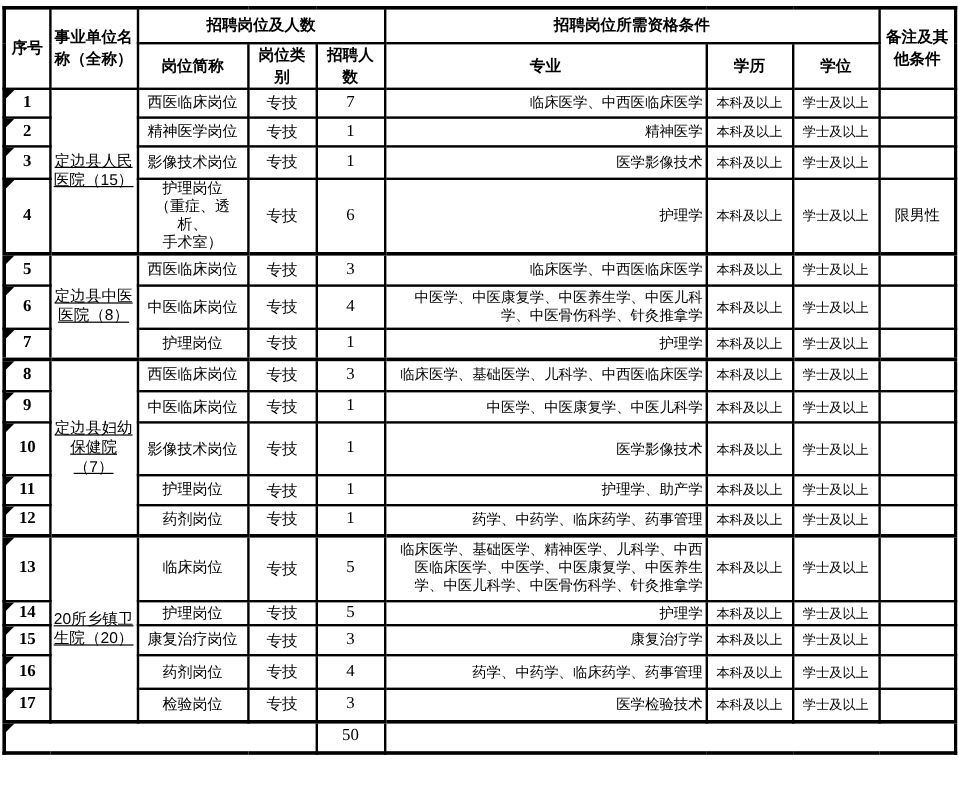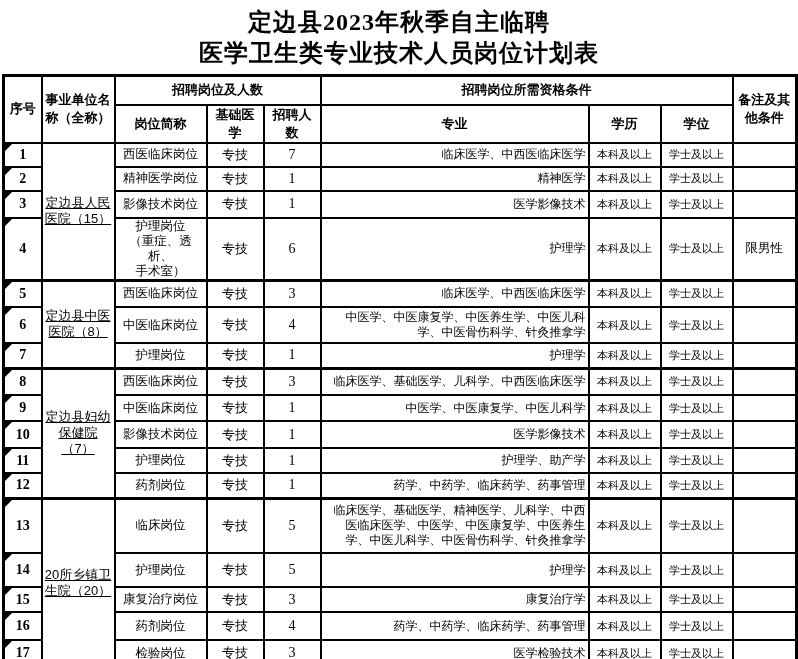--- a/index.html
+++ b/index.html
@@ -82,24 +82,20 @@
     height: 0;
     border-top: 9px solid #000000;
     border-right: 9px solid transparent;
   }
 </style>
 </head>
 <body>
 
 <div class="page">
 
-  <div class="title-block">
-    <div class="title-line">定边县2023年秋季自主临聘</div>
-    <div class="title-line">医学卫生类专业技术人员岗位计划表</div>
-  </div>
 
   <table class="plan">
     <colgroup>
       <col style="width:38px">
         <col style="width:73px">
         <col style="width:92px">
       <col style="width:57px">
         <col style="width:57px">
         <col style="width:268px">
       <col style="width:72px">
@@ -111,21 +107,21 @@
         <th rowspan="2">序号</th>
         <th rowspan="2" class="pre">事业单位名
 称（全称）</th>
         <th colspan="3">招聘岗位及人数</th>
         <th colspan="3">招聘岗位所需资格条件</th>
         <th rowspan="2" class="pre">备注及其
 他条件</th>
       </tr>
       <tr style="height:29px">
         <th>岗位简称</th>
-        <th>基础医学</th>
+        <th>岗位类别</th>
         <th>招聘人数</th>
         <th>专业</th>
         <th>学历</th>
         <th>学位</th>
       </tr>
     </thead>
     <tbody>
       <tr style="height:24px">
         <td class="seq"><span class="corner"></span><span>1</span></td>
         <td class="unit pre" rowspan="4">定边县人民
@@ -217,21 +213,21 @@
       <tr style="height:26px">
         <td class="seq"><span class="corner"></span><span>9</span></td>
         <td class="pos">中医临床岗位</td>
         <td>专技</td>
         <td class="count">1</td>
         <td class="major">中医学、中医康复学、中医儿科学</td>
         <td class="edu">本科及以上</td>
         <td class="deg">学士及以上</td>
         <td class="remark"></td>
       </tr>
-      <tr style="height:27px">
+      <tr style="height:44px">
         <td class="seq"><span class="corner"></span><span>10</span></td>
         <td class="pos">影像技术岗位</td>
         <td>专技</td>
         <td class="count">1</td>
         <td class="major">医学影像技术</td>
         <td class="edu">本科及以上</td>
         <td class="deg">学士及以上</td>
         <td class="remark"></td>
       </tr>
       <tr style="height:25px">
@@ -259,21 +255,21 @@
         <td class="unit pre" rowspan="5">20所乡镇卫
 生院（20）</td>
         <td class="pos">临床岗位</td>
         <td>专技</td>
         <td class="count">5</td>
         <td class="major">临床医学、基础医学、精神医学、儿科学、中西医临床医学、中医学、中医康复学、中医养生学、中医儿科学、中医骨伤科学、针灸推拿学</td>
         <td class="edu">本科及以上</td>
         <td class="deg">学士及以上</td>
         <td class="remark"></td>
       </tr>
-      <tr style="height:34px">
+      <tr style="height:20px">
         <td class="seq"><span class="corner"></span><span>14</span></td>
         <td class="pos">护理岗位</td>
         <td>专技</td>
         <td class="count">5</td>
         <td class="major">护理学</td>
         <td class="edu">本科及以上</td>
         <td class="deg">学士及以上</td>
         <td class="remark"></td>
       </tr>
       <tr style="height:25px">

